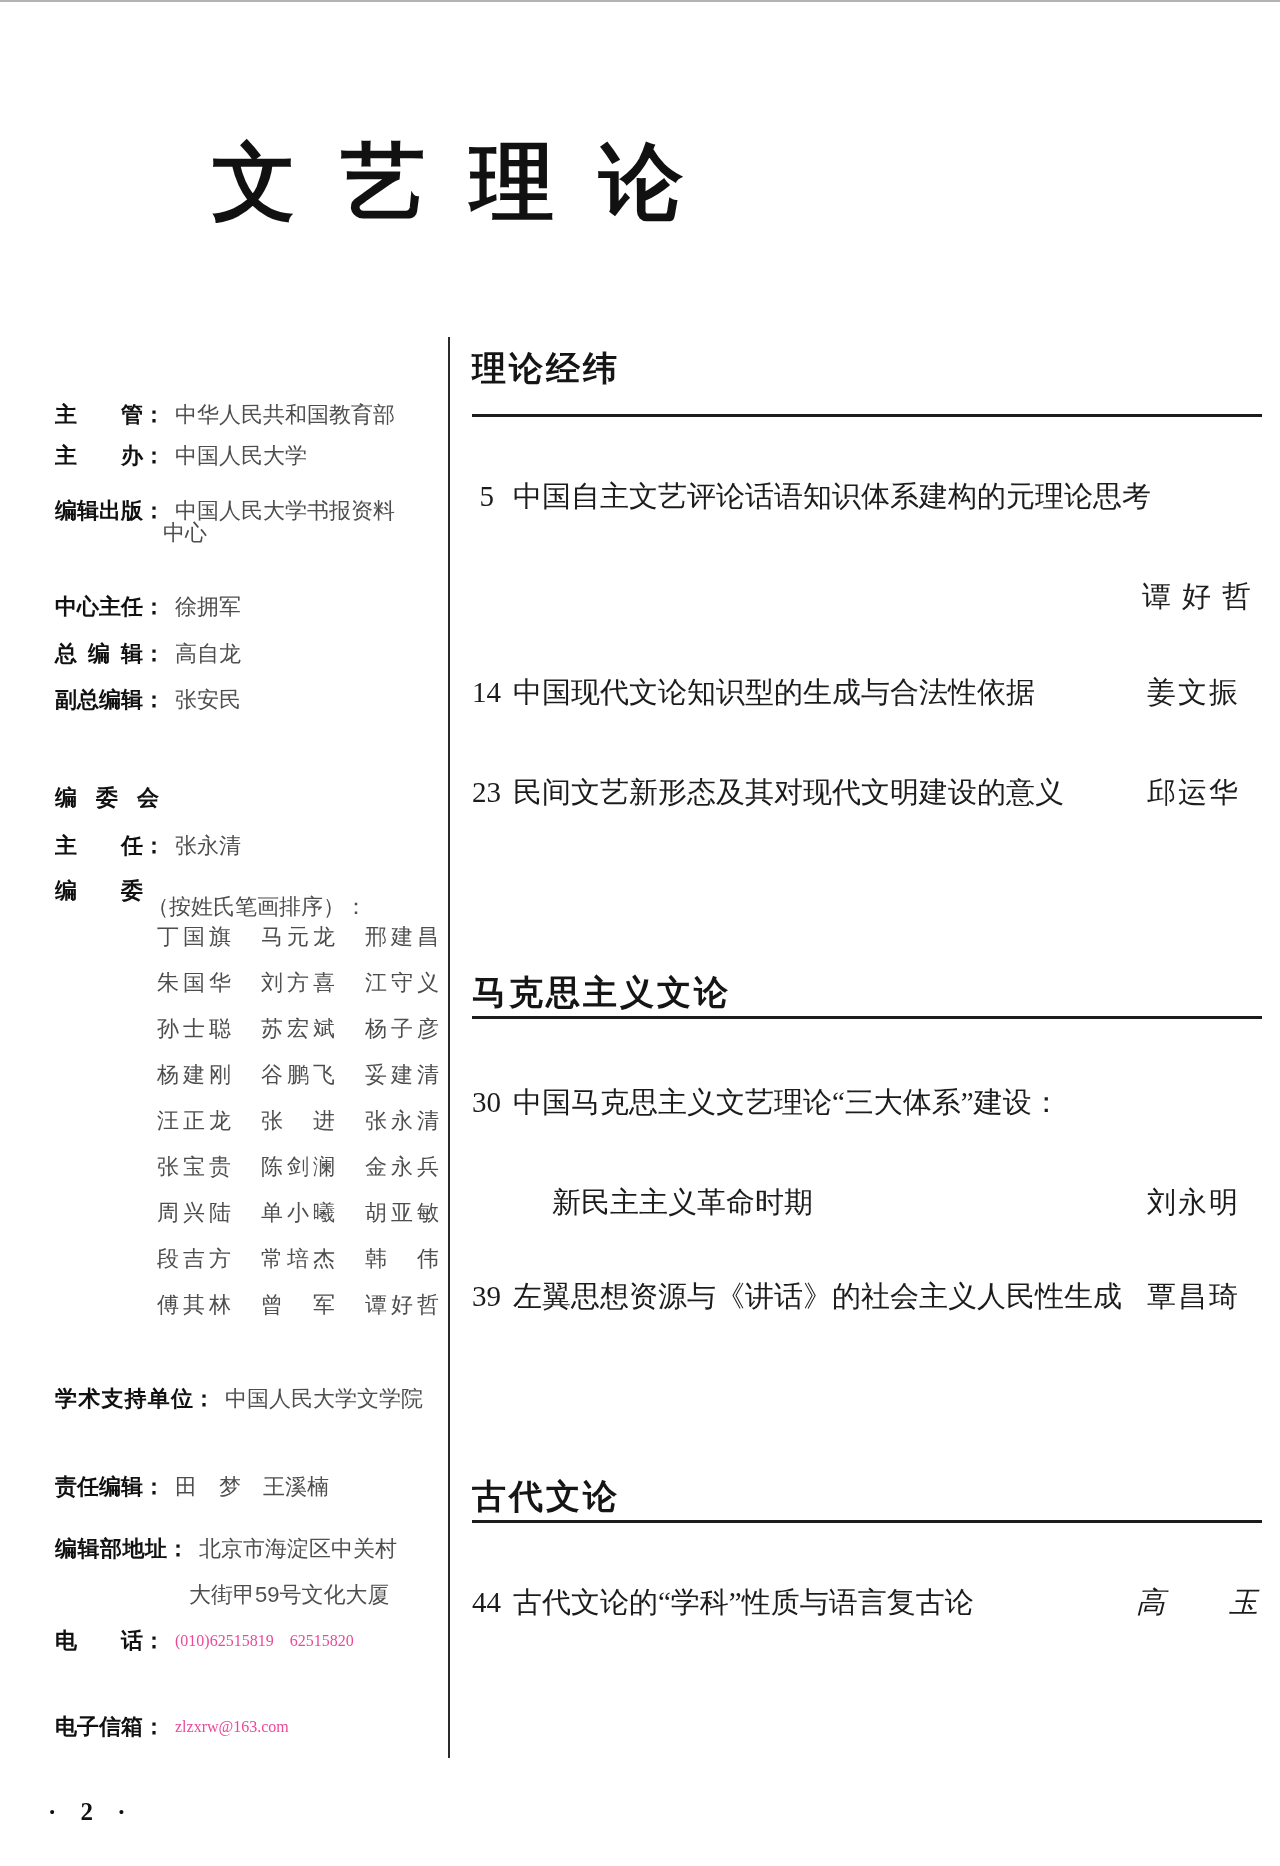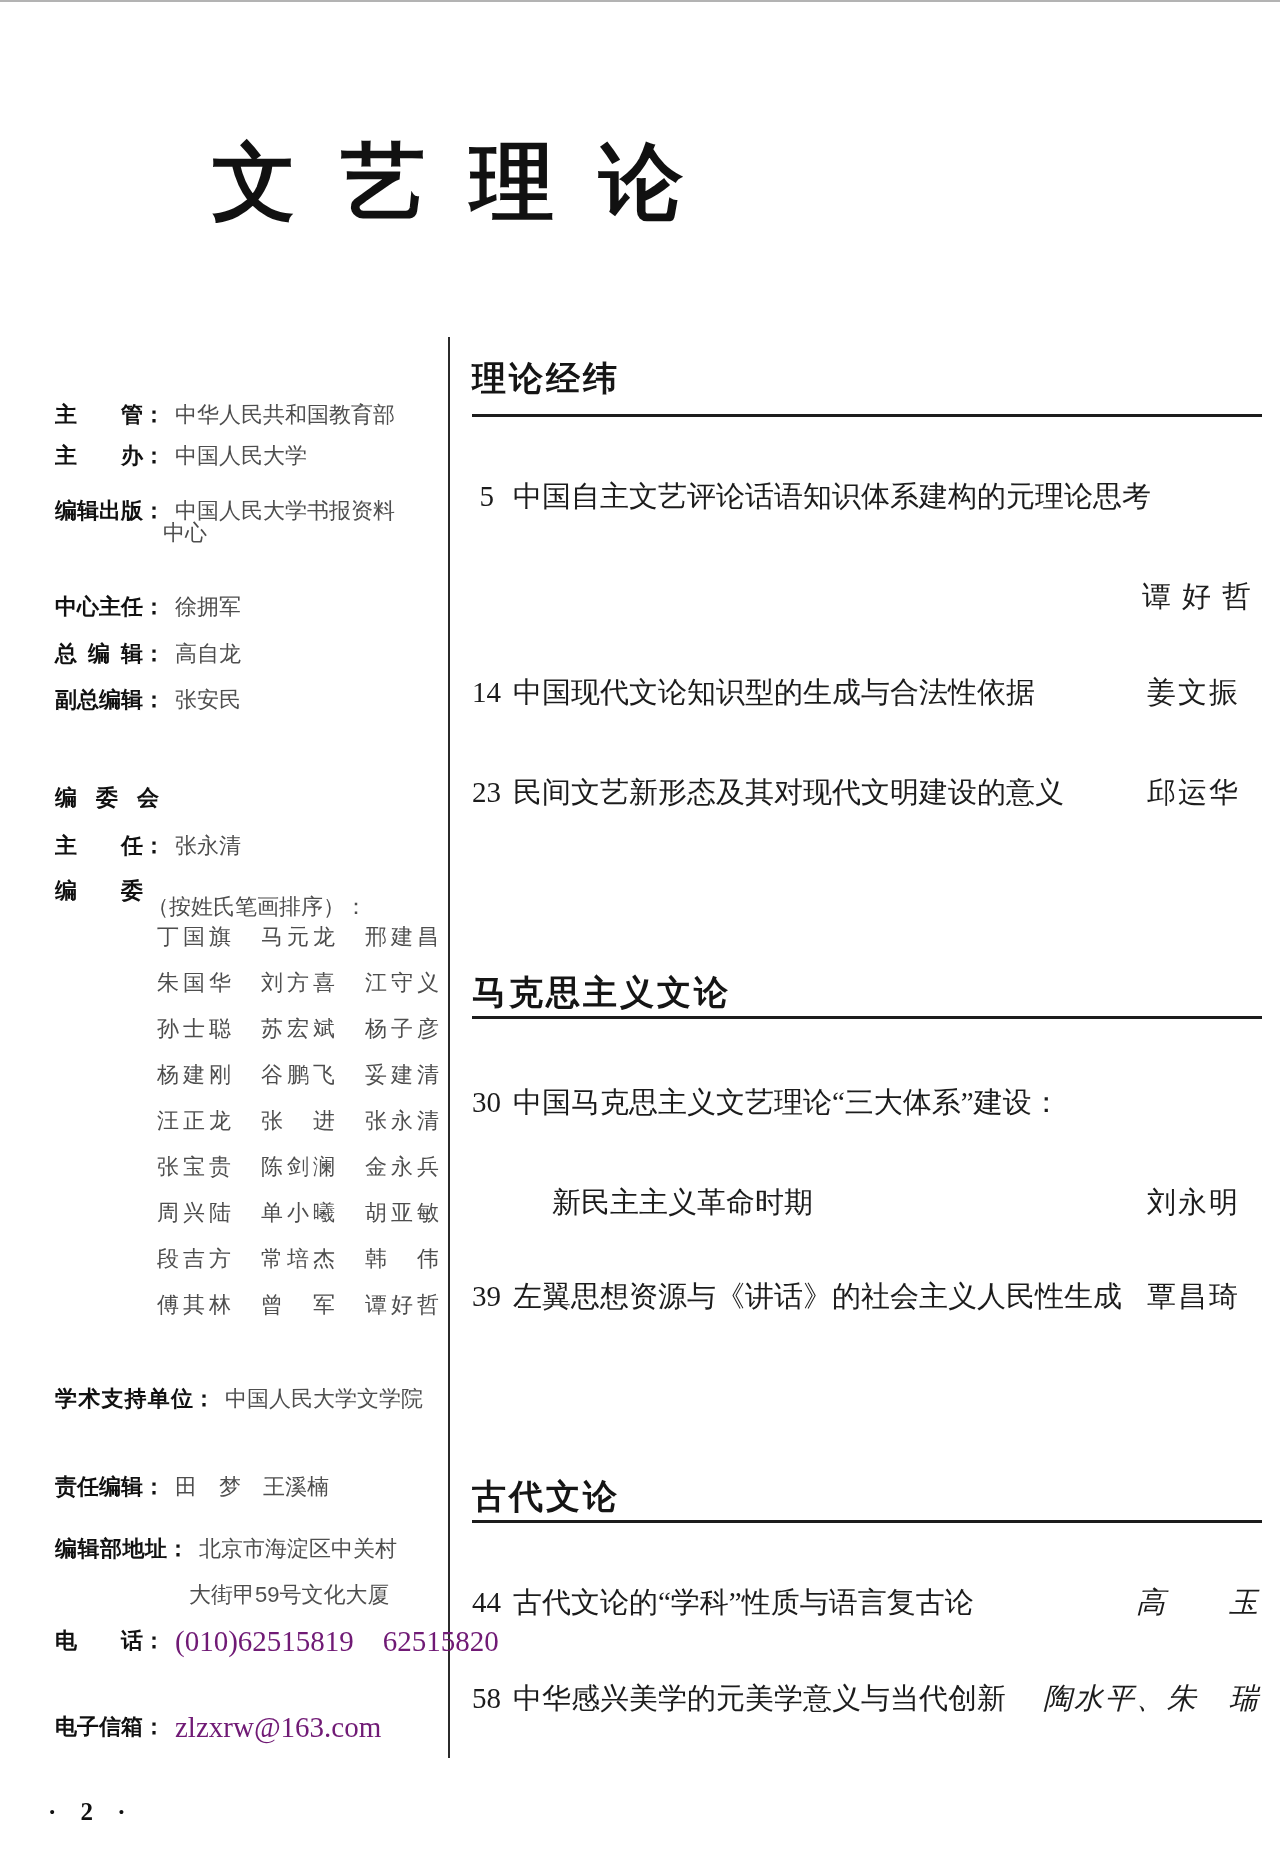--- a/index.html
+++ b/index.html
@@ -25,21 +25,21 @@
 
   
   .mrow { position:absolute; left:55px; font-size:22px; line-height:26px; white-space:nowrap; }
   .mlabel {
     display:inline-block; font-weight:700; color:#111;
     text-align:justify; text-align-last:justify; vertical-align:top;
   }
   .w4 { width:88px; } .w5 { width:112px; } .w6 { width:138px; }
   .mcolon { font-weight:700; color:#111; display:inline-block; vertical-align:top; }
   .mvalue { display:inline-block; color:#4e4e4e; margin-left:10px; vertical-align:top; }
-  .serifval { font-family:"Liberation Serif","DejaVu Serif",serif; color:#701a75; font-size:29px; }
+  .serifval { font-family:"Liberation Serif","DejaVu Serif",serif; color:#ec4899; font-size:16px; }
   .mcont { position:absolute; font-size:22px; line-height:26px; color:#4e4e4e; white-space:nowrap; }
 
   .board-heading {
     position:absolute; left:55px; top:785px; font-size:22px; line-height:26px;
     font-weight:700; letter-spacing:19px; color:#111;
   }
   .members-note { color:#4e4e4e; margin-left:4px;margin-top:16px; }
   .board-grid {
     position:absolute; left:157px; top:924px;
     display:grid; grid-template-columns:repeat(3,max-content);
@@ -160,21 +160,21 @@
   <div class="mrow" style="top:1628px">
     <span class="mlabel w4">电话</span><span class="mcolon">：</span><span class="mvalue serifval">(010)62515819　62515820</span>
   </div>
 
   <div class="mrow" style="top:1714px">
     <span class="mlabel w4">电子信箱</span><span class="mcolon">：</span><span class="mvalue serifval">zlzxrw@163.com</span>
   </div>
 
   <div class="page-number">· 2 ·</div>
 
-  <div class="sec-head" style="top:358px">理论经纬</div>
+  <div class="sec-head" style="top:348px">理论经纬</div>
   <div class="sec-rule" style="top:414px"></div>
 
   <div class="trow" style="top:476px">
     <span class="pnum">5</span>
     <span class="ptitle">中国自主文艺评论话语知识体系建构的元理论思考</span>
   </div>
   <div class="trow author-row" style="top:576px">
     <span class="pauthor">谭好哲</span>
   </div>
 
@@ -210,18 +210,13 @@
 
   <div class="sec-head" style="top:1476px">古代文论</div>
   <div class="sec-rule" style="top:1520px"></div>
 
   <div class="trow flush" style="top:1582px">
     <span class="pnum">44</span>
     <span class="ptitle">古代文论的“学科”性质与语言复古论</span>
     <span class="pauthor">高　　玉</span>
   </div>
 
-  <div class="trow flush" style="top:1678px">
-    <span class="pnum">58</span>
-    <span class="ptitle">中华感兴美学的元美学意义与当代创新</span>
-    <span class="pauthor">陶水平、朱　瑞</span>
-  </div>
 </div>
 
 </body></html>

